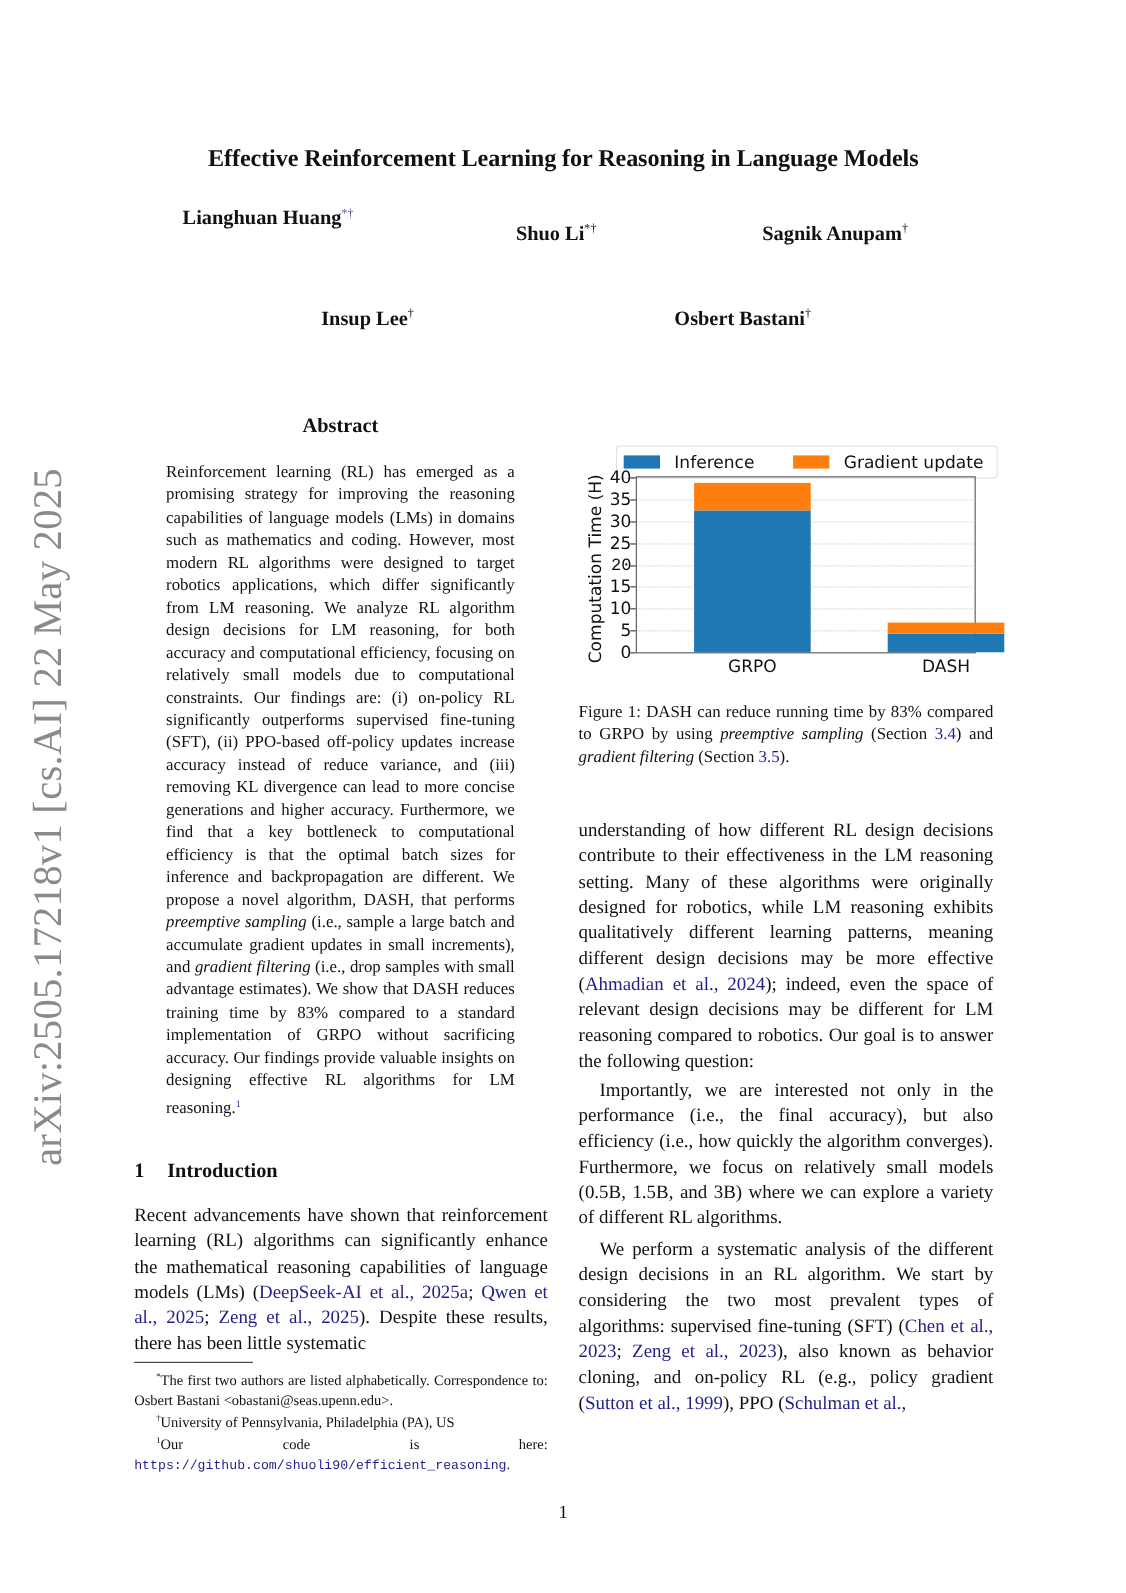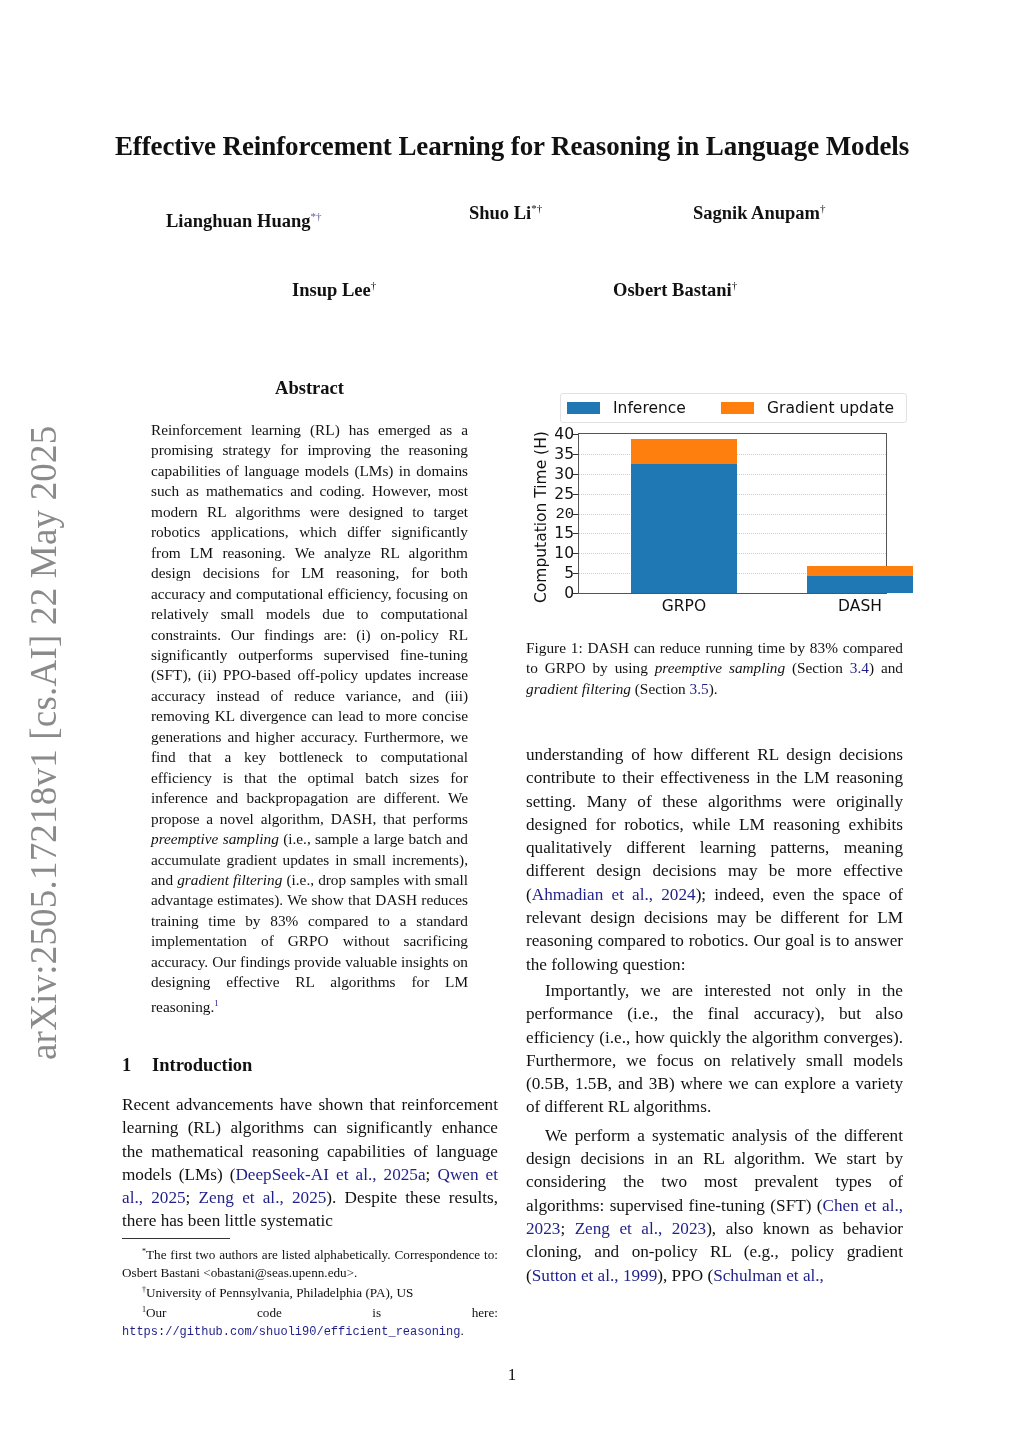--- a/index.html
+++ b/index.html
@@ -1,19 +1,19 @@
 <!DOCTYPE html>
 <html><head>
 <meta charset="utf-8">
 <style>
   html, body { margin: 0; padding: 0; background: #ffffff; }
   body { width: 1024px; height: 1448px; position: relative; overflow: hidden;
          font-family: "Liberation Serif", "DejaVu Serif", serif; color: #111; }
   .abs { position: absolute; }
-  .title { left: 0; width: 1024px; top: 131px; text-align: center; font-size: 27px; font-weight: bold; letter-spacing: -0.1px; }
+  .title { left: 0; width: 1024px; top: 131px; text-align: center; font-size: 22px; font-weight: bold; letter-spacing: -0.1px; }
   .author { font-size: 18.5px; font-weight: bold; white-space: nowrap; }
   .author sup { font-size: 11px; font-weight: normal; vertical-align: 7px; }
   .sup-blue { color: #5a5a9a; }
   .arxiv { left: 22px; top: 1060px; width: 620px; transform-origin: 0 0; transform: rotate(-90deg);
            font-size: 37px; color: #8a8a8a; white-space: nowrap; letter-spacing: 0.2px; }
   .abstract-head { left: 151px; width: 317px; top: 378px; text-align: center; font-size: 18.5px; font-weight: bold; }
   .abstract { left: 151px; top: 420px; width: 317px; font-size: 15.3px; line-height: 20.45px; text-align: justify; }
   .abstract p { margin: 0; }
   .abstract sup { font-size: 9px; color: #1f1f8a; }
   .sec-head { left: 122px; top: 1055px; font-size: 18.5px; font-weight: bold; }
@@ -30,37 +30,37 @@
   .right-col { left: 526px; width: 377px; font-size: 17.2px; line-height: 23.3px; text-align: justify; }
   .right-col p { margin: 0; }
   .right-col .ind { text-indent: 19px; }
   .question { font-weight: bold; }
   .caption { left: 526px; top: 638px; width: 377px; font-size: 15.3px; line-height: 20.3px; text-align: justify; }
   .caption p { margin: 0; }
   .page-num { left: 0; width: 1024px; top: 1365px; text-align: center; font-size: 17px; }
 
   
   .chart { left: 520px; top: 385px; width: 400px; height: 240px; font-family: "DejaVu Sans", "Liberation Sans", sans-serif; }
-  .legend { position: absolute; left: 40px; top: 8px; width: 345px; height: 28px; border: 1px solid #e2e2e2; border-radius: 3px; background: #fff; }
+  .legend { position: absolute; left: 40px; top: 20px; width: 345px; height: 28px; border: 1px solid #e2e2e2; border-radius: 3px; background: #fff; }
   .legend-item { position: absolute; top: 5px; display: flex; align-items: center; font-size: 15.5px; color: #111; white-space: nowrap; }
   .legend-swatch { width: 33px; height: 12px; margin-right: 13px; }
   .plot { position: absolute; left: 58px; top: 48px; width: 309px; height: 161px; border: 1px solid #555; box-sizing: border-box; }
   .gridline { position: absolute; left: 0; right: 0; height: 0; border-top: 1px dotted #d0d0d0; }
   .bar { position: absolute; }
   .ytick { position: absolute; right: 346px; font-size: 15.5px; line-height: 16px; text-align: center; color: #111; }
   .ytick-mark { position: absolute; left: 53px; width: 5px; height: 1px; background: #333; }
   .xtick { position: absolute; top: 212px; font-size: 15.5px; color: #111; transform: translateX(-50%); }
   .ylabel { position: absolute; left: 12px; top: 218px; transform-origin: 0 0; transform: rotate(-90deg); font-size: 15.5px; white-space: nowrap; color: #111; }
 </style>
 </head>
 <body>
 
 <div class="abs title">Effective Reinforcement Learning for Reasoning in Language Models</div>
 
-<div class="abs author" style="left:166px; top:210px;">
+<div class="abs author" style="left:166px; top:188px;">
   <span>Lianghuan Huang</span><sup class="sup-blue">*†</sup>
 </div>
 <div class="abs author" style="left:469px; top:202px;">
   <span>Shuo Li</span><sup>*†</sup>
 </div>
 <div class="abs author" style="left:693px; top:202px;">
   <span>Sagnik Anupam</span><sup>†</sup>
 </div>
 <div class="abs author" style="left:292px; top:279px;">
   <span>Insup Lee</span><sup>†</sup>

